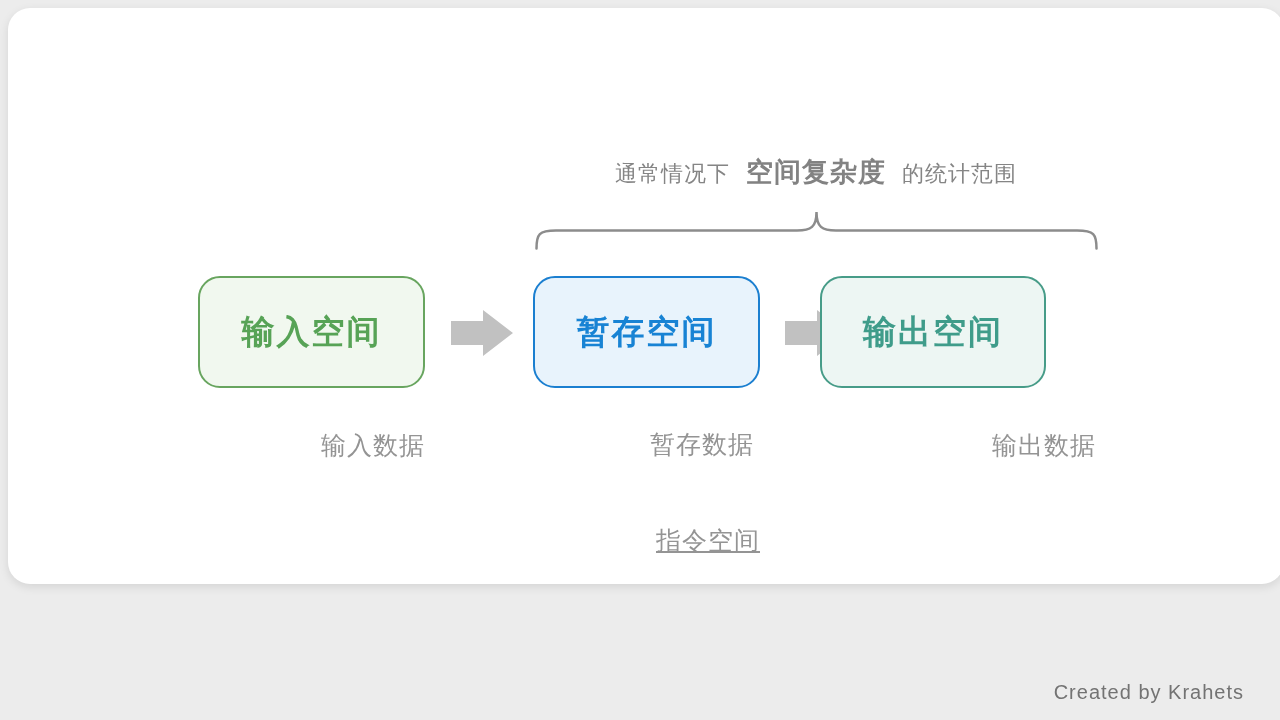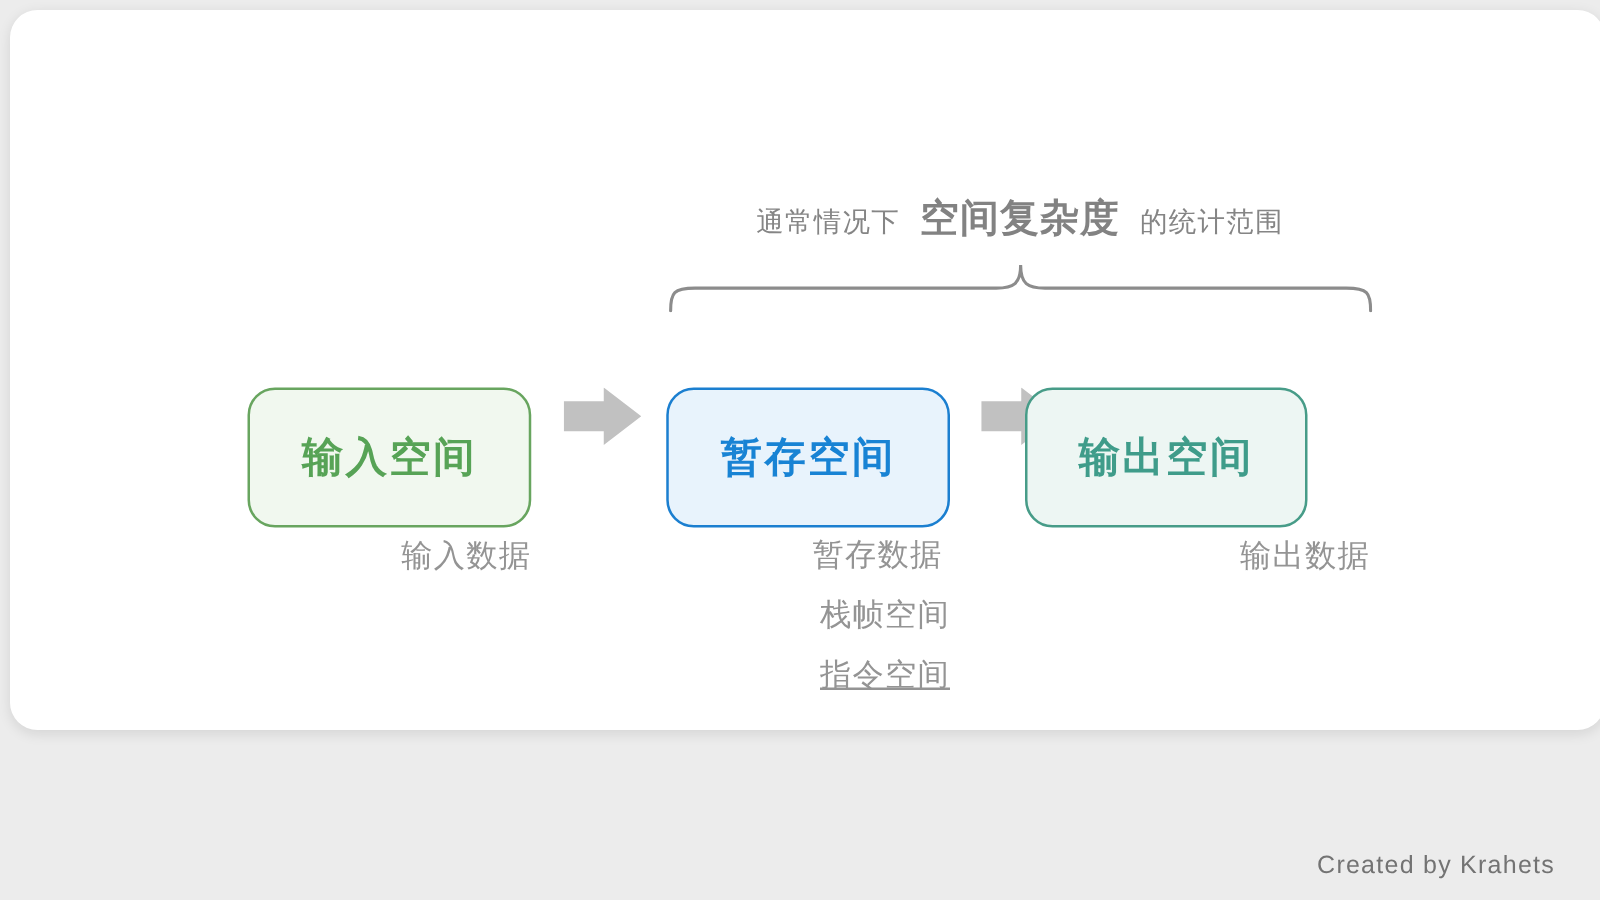--- a/index.html
+++ b/index.html
@@ -25,39 +25,38 @@
     position: absolute;
     left: 808px; top: 146px;
     transform: translateX(-50%);
     display: flex;
     align-items: baseline;
     gap: 16px;
     white-space: nowrap;
     color: #858585;
   }
   .ann-normal { font-size: 22px; font-weight: 500; letter-spacing: 1px; }
-  .ann-bold   { font-size: 31px; font-weight: 800; letter-spacing: 1px; color: #828282; }
+  .ann-bold   { font-size: 27px; font-weight: 800; letter-spacing: 1px; color: #828282; }
   
   .brace {
     position: absolute;
     left: 527px; top: 201px;
     width: 563px; height: 41px;
   }
   
   .box {
     position: absolute;
     top: 268px;
     height: 112px;
     border-radius: 22px;
     border: 2.5px solid;
     box-sizing: border-box;
     display: flex;
     align-items: center;
     justify-content: center;
-    margin-top: 34px;
   }
   .box-label { font-size: 33px; font-weight: 800; letter-spacing: 2px; }
   .box-input  { left: 190px; width: 227px; background: #F1F8EF; border-color: #68A55F; }
   .box-input  .box-label { color: #57A356; }
   .box-temp   { left: 525px; width: 227px; background: #E8F3FC; border-color: #1B7FD0; text-align: center; }
   .box-temp   .box-label { color: #1883D4; }
   .box-output { left: 812px; width: 226px; background: #EDF6F3; border-color: #479C88; }
   .box-output .box-label { color: #3F9C8A; }
   
   .arrow {
@@ -122,19 +121,18 @@
   <svg class="arrow arrow-2" viewBox="0 0 62 46">
     <polygon points="0,11 32,11 32,0 62,23 32,46 32,35 0,35" fill="#C1C1C1"></polygon>
   </svg>
 
   <div class="box box-output">
     <span class="box-label">输出空间</span>
   </div>
 
   <div class="caption cap-input">输入数据</div>
   <div class="caption cap-temp-0">暂存数据</div>
-  <div class="caption cap-temp-1">栈帧空间</div>
   <div class="caption cap-temp-2">指令空间</div>
   <div class="caption cap-output">输出数据</div>
 
   <div class="footer">Created by Krahets</div>
 
 </div>
 
 </body></html>

